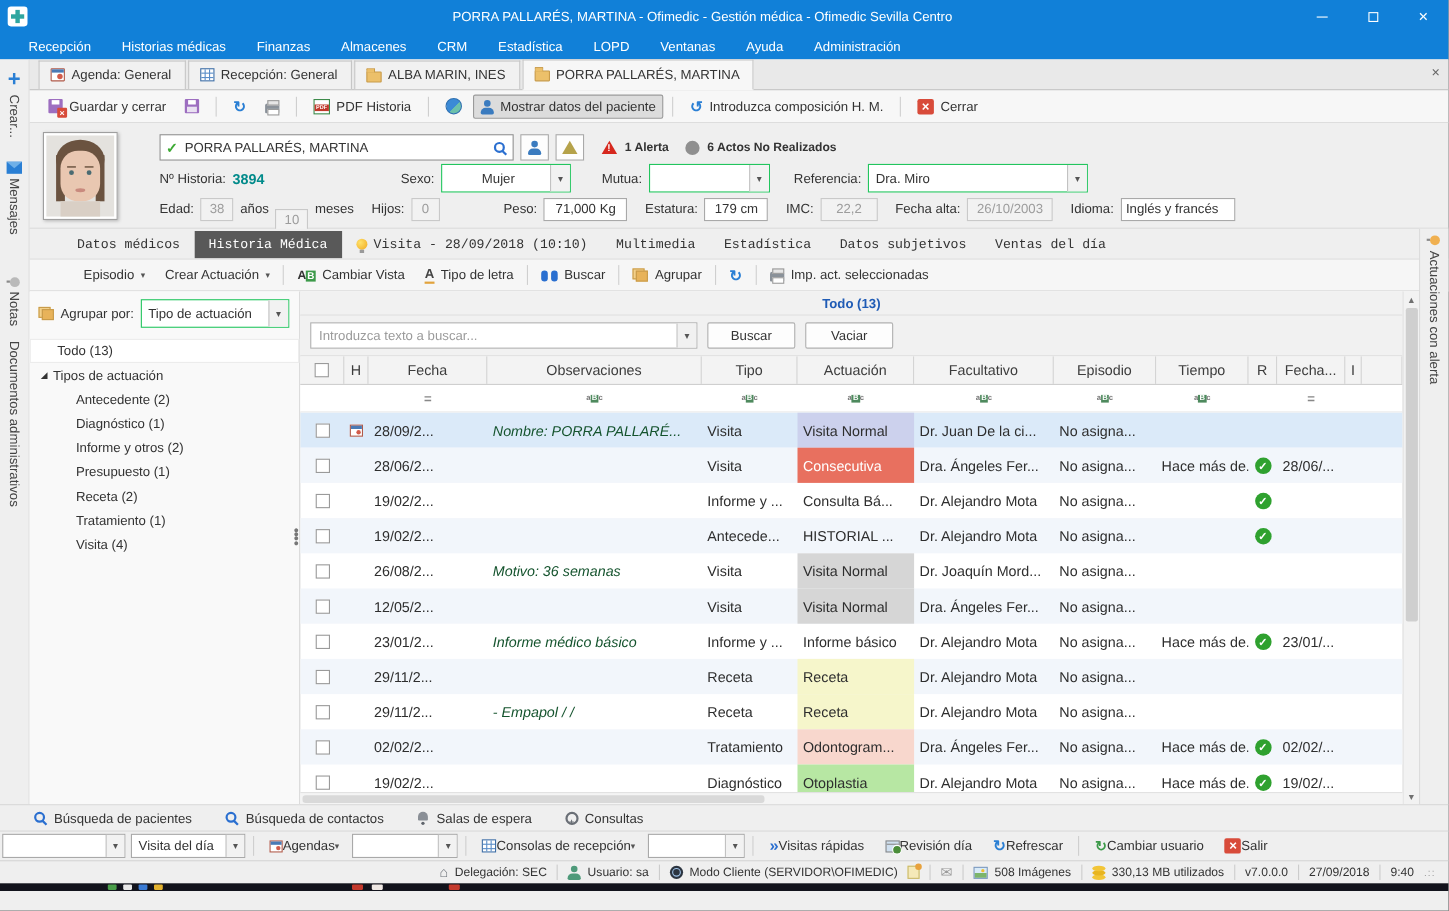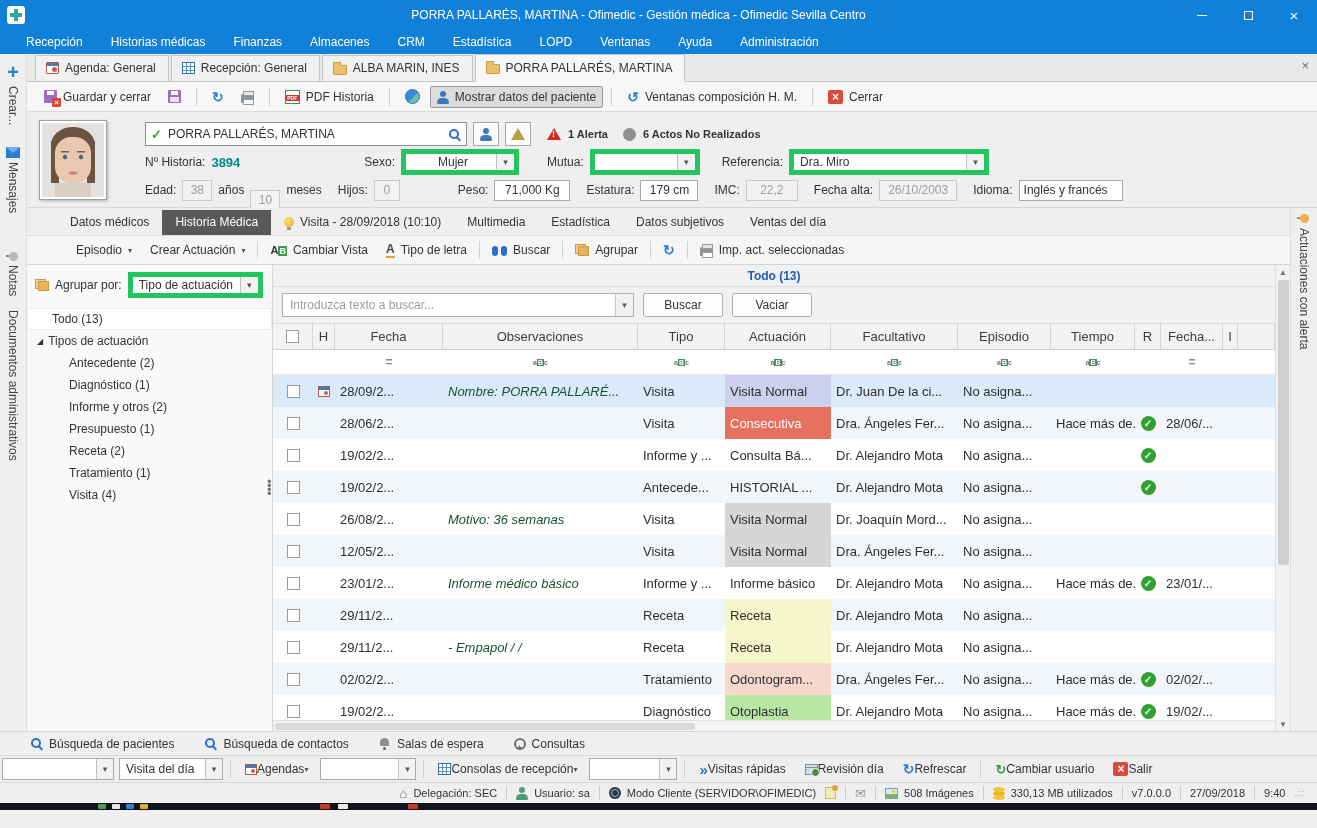--- a/index.html
+++ b/index.html
@@ -43,31 +43,31 @@
   .tsep{width:1px;height:18px;background:#cfcfcf;margin:0 5px;}
 
   
   .patient-panel{height:96px;background:#efefef;border-bottom:1px solid #d8d8d8;position:relative;padding:8px 0 0 118px;}
   .photo{position:absolute;left:12px;top:8px;width:68px;height:80px;background:#fff;border:1px solid #9f9f9f;padding:2px;box-shadow:1px 1px 3px rgba(0,0,0,.25);}
   .photo svg{display:block;}
   .prow{display:flex;align-items:center;gap:6px;height:28px;}
   .lbl{color:#333;white-space:nowrap;}
   .inp{background:#fff;border:1px solid #a9a9a9;height:21px;display:flex;align-items:center;justify-content:center;padding:0 4px;white-space:nowrap;}
   .inp.dis{background:#f2f2f2;color:#9d9d9d;border-color:#c9c9c9;}
-  .combo{background:#fff;border:5px solid #22c55e;height:26px;display:flex;align-items:center;position:relative;padding:0 20px 0 6px;white-space:nowrap;}
+  .combo{background:#fff;border:1px solid #22c55e;height:26px;display:flex;align-items:center;position:relative;padding:0 20px 0 6px;white-space:nowrap;}
   .combo::after{content:"▾";position:absolute;right:0;top:0;bottom:0;width:17px;background:#f2f2f2;border-left:1px solid #c2c2c2;color:#555;display:flex;align-items:center;justify-content:center;font-size:9px;}
   .namefld{width:322px;height:24px;background:#fff;border:1px solid #8f8f8f;display:flex;align-items:center;padding-left:5px;gap:6px;}
   .namefld .nm{flex:1;font-size:12px;}
   .sqbtn{width:26px;height:24px;background:#fdfdfd;border:1px solid #a9a9a9;display:flex;align-items:center;justify-content:center;}
   .alertgrp{display:flex;align-items:center;gap:7px;margin-left:10px;font-size:11px;font-weight:bold;color:#333;}
   .teal{color:#008a8a;font-weight:bold;font-size:13px;}
 
   
   .content{flex:1;display:flex;flex-direction:column;position:relative;min-height:0;}
-  .ptabs{height:27px;background:#efefef;display:flex;align-items:flex-end;padding-left:30px;}
+  .ptabs{height:27px;background:#efefef;display:flex;align-items:flex-end;padding-left:30px;font-family:Liberation Mono, monospace;}
   .ptab{padding:5px 13px 6px;font-size:12px;display:flex;align-items:center;gap:6px;white-space:nowrap;}
   .ptab.active{background:#595959;color:#fff;}
   .actionbar{height:30px;background:#f6f6f6;border-top:1px solid #dcdcdc;border-bottom:1px solid #d5d5d5;display:flex;align-items:center;padding-left:40px;}
   .abtn{display:flex;align-items:center;gap:6px;padding:0 9px;font-size:12px;white-space:nowrap;}
   .asep{width:1px;height:18px;background:#cfcfcf;margin:0 3px;}
   .caret{font-size:8px;color:#555;}
 
   
   .body-row{flex:1;display:flex;min-height:0;background:#fff;margin-right:27px;position:relative;}
   .tree-panel{width:246px;background:#f9f9f9;border-right:1px solid #d5d5d5;padding-top:7px;}
@@ -313,21 +313,21 @@
         <div class="tbtn">
           <span class="ic ic-sphere"></span>
         </div>
         <div class="tbtn pressed">
           <span class="ic ic-person"></span>
           <span>Mostrar datos del paciente</span>
         </div>
         <div class="tsep"></div>
         <div class="tbtn">
           <span class="ic ic-undo"></span>
-          <span>Ventanas composición H. M.</span>
+          <span>Introduzca composición H. M.</span>
         </div>
         <div class="tsep"></div>
         <div class="tbtn">
           <span class="ic ic-closered"></span>
           <span>Cerrar</span>
         </div>
       </div>
 
       <div class="patient-panel">
         <div class="photo">

